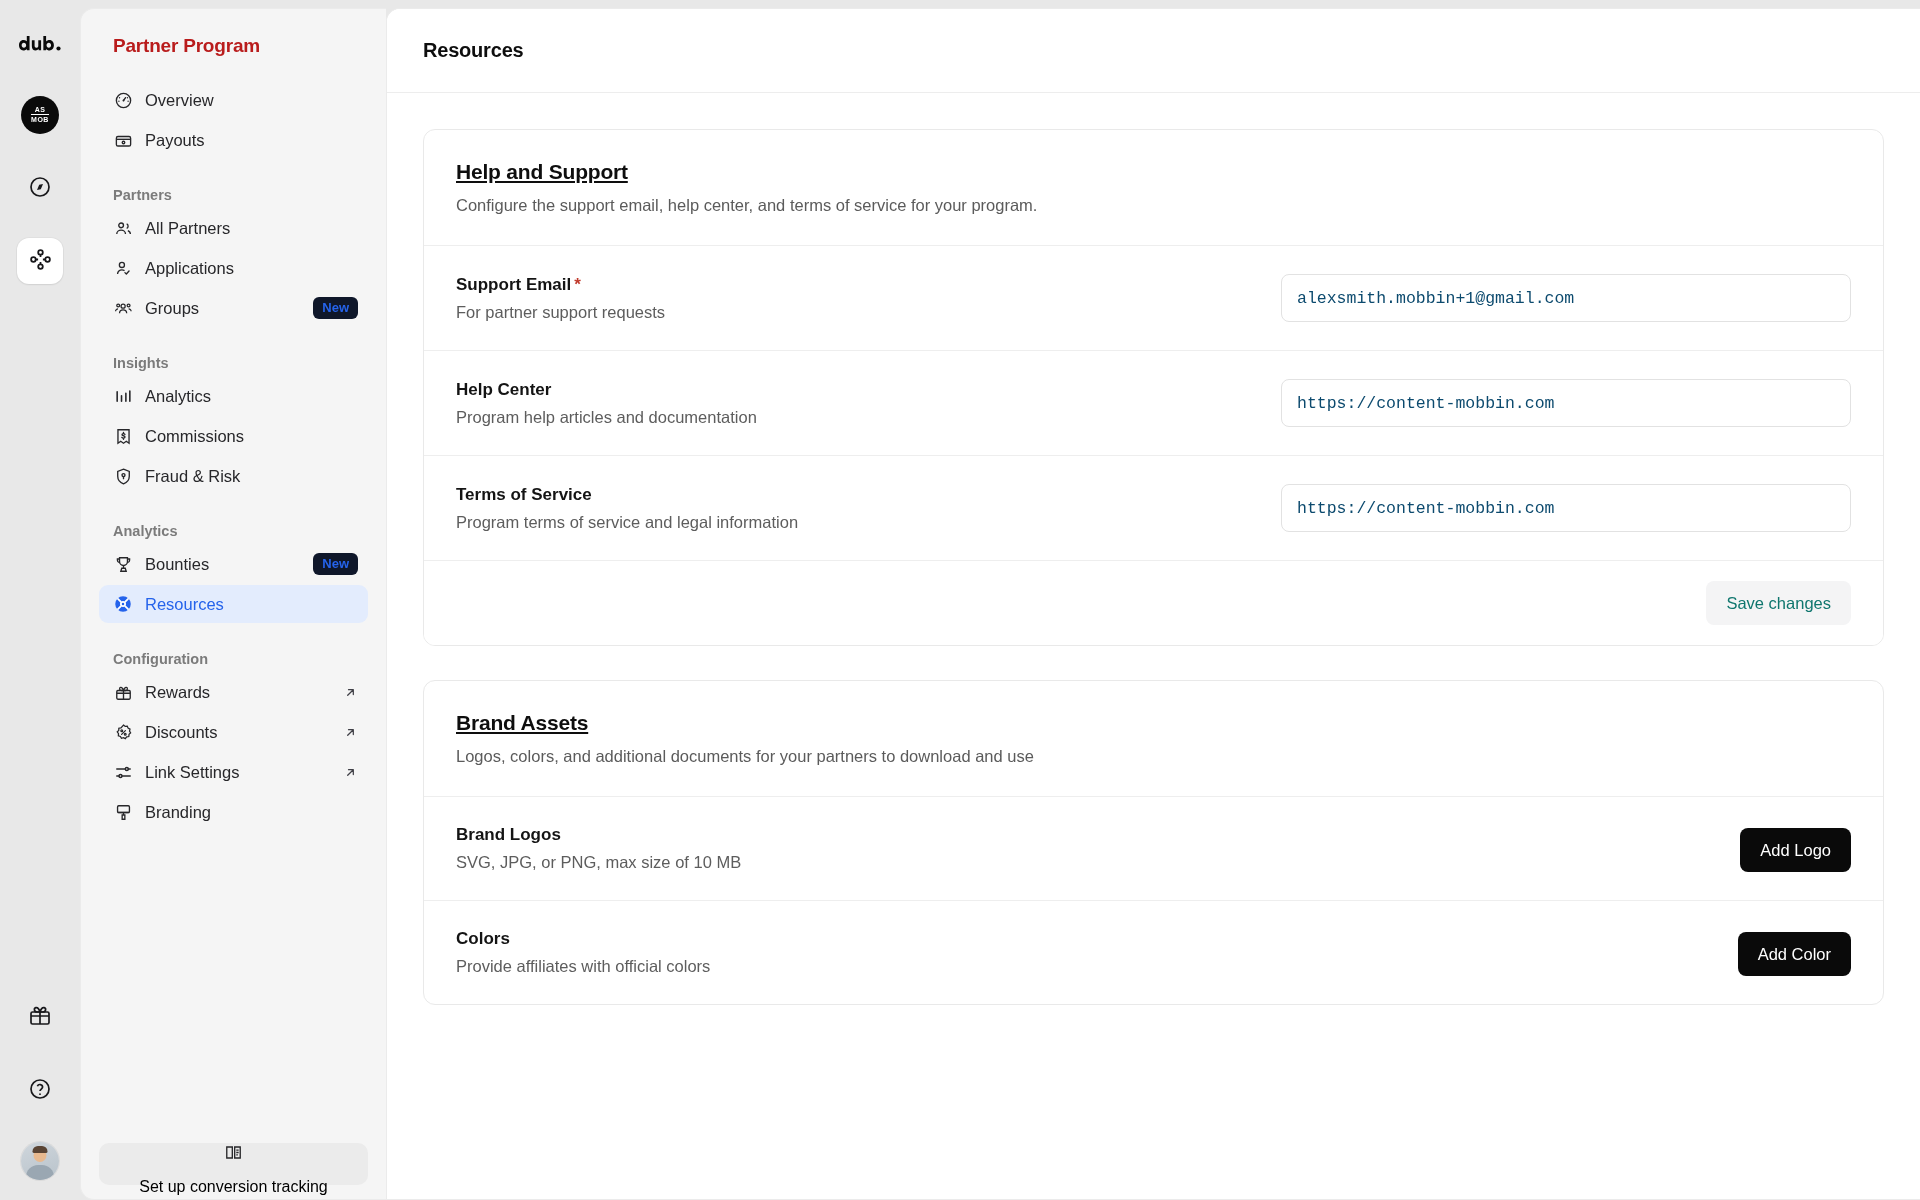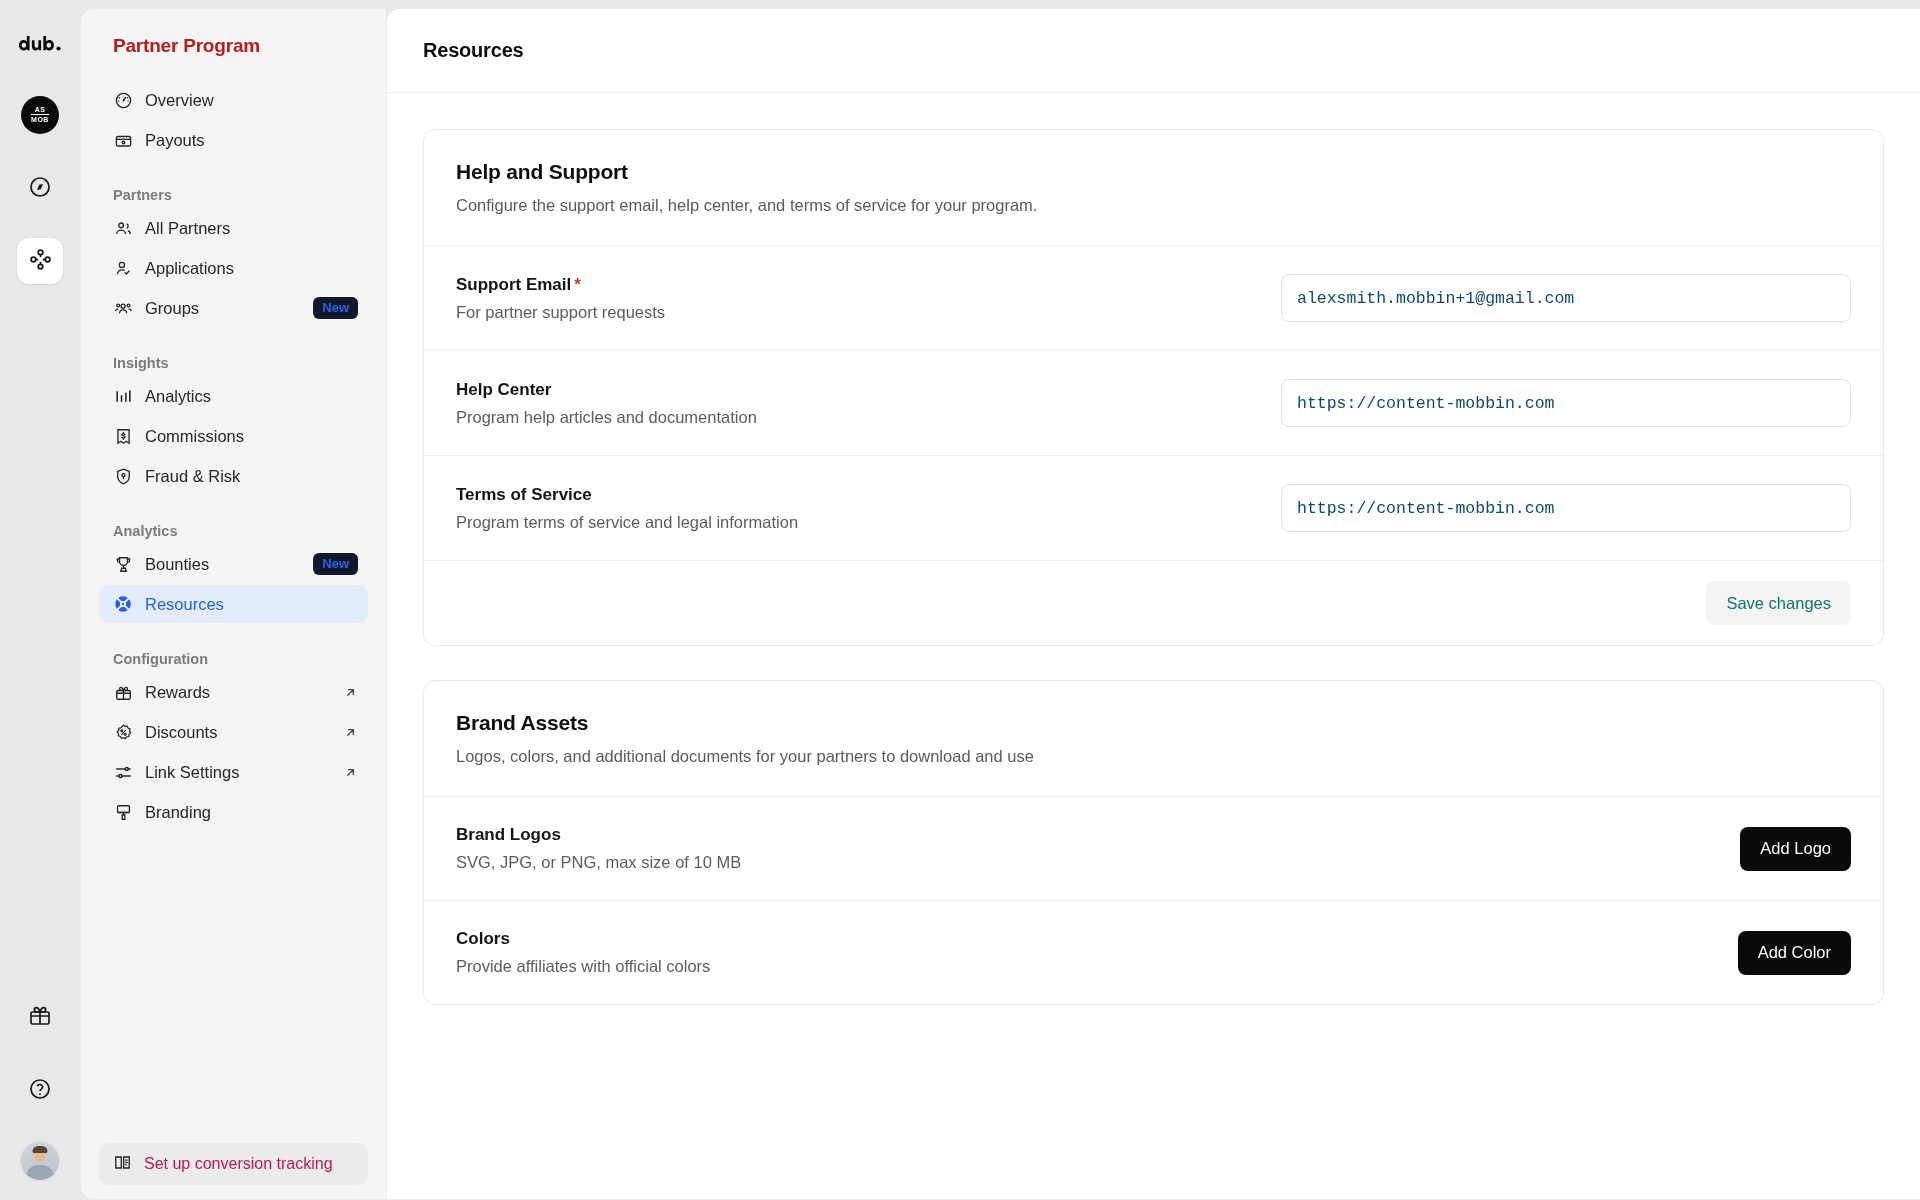--- a/index.html
+++ b/index.html
@@ -76,21 +76,21 @@
   .badge-new {
     background: #0f172a; color: #2563eb; font-size: 13px; font-weight: 700;
     border-radius: 6px; padding: 3px 9px; line-height: 1.2;
   }
   .ext-arrow { color: #52525b; display:flex; align-items:center; }
 
   .sidebar-foot { margin-top: auto; padding-bottom: 14px; }
   .cta {
     display: flex; align-items: center; gap: 12px;
     background: #ebebeb; border-radius: 10px;
-    height: 42px; padding: 0 14px; color: #be185d; font-size: 16px; cursor: pointer;
+    height: 42px; padding: 0 14px; color: #000000; font-size: 16px; cursor: pointer; flex-direction: column;
   }
 
   
   .main {
     flex: 1 1 auto; height: 1192px; margin-top: 8px;
     background: #ffffff; border-radius: 14px 0 0 0;
     border: 1px solid #ebebeb; border-right: none;
     display: flex; flex-direction: column; overflow: hidden;
   }
   .main-header {
@@ -98,25 +98,25 @@
     padding: 0 36px; border-bottom: 1px solid #ededed; background: #fff;
   }
   .main-header h1 { font-size: 20px; font-weight: 700; color: #0e0e0e; letter-spacing: -.2px; }
   .main-body { flex: 1 1 auto; overflow: hidden; padding: 36px 36px 0 36px; background: #fff; }
 
   .card {
     border: 1px solid #e9e9e9; border-radius: 12px; background: #fff;
     margin-bottom: 34px; overflow: hidden;
   }
   .card-head { padding: 30px 32px 30px 32px; }
-  .card-head h2 { font-size: 21px; font-weight: 700; color: #0e0e0e; letter-spacing: -.2px; margin-bottom: 12px; }
+  .card-head h2 { font-size: 21px; font-weight: 700; color: #0e0e0e; letter-spacing: -.2px; margin-bottom: 12px; text-decoration: underline; }
   .card-head p { font-size: 16.5px; color: #5b5b5b; }
 
   .row {
-    display: flex; align-items: center; justify-content: space-between;
+    display: flex; align-items: flex-end; justify-content: space-between;
     padding: 28px 32px; border-top: 1px solid #eeeeee; gap: 30px;
   }
   .row-left { max-width: 640px; }
   .row-title { font-size: 17px; font-weight: 700; color: #141414; margin-bottom: 8px; }
   .req { color: #c0392b; font-weight: 700; margin-left: 3px; }
   .row-desc { font-size: 16.5px; color: #5d5d5d; }
   .row-right { flex: 0 0 auto; display:flex; justify-content:flex-end; }
 
   .text-input {
     width: 570px; height: 48px; border: 1px solid #e2e2e2; border-radius: 8px;

